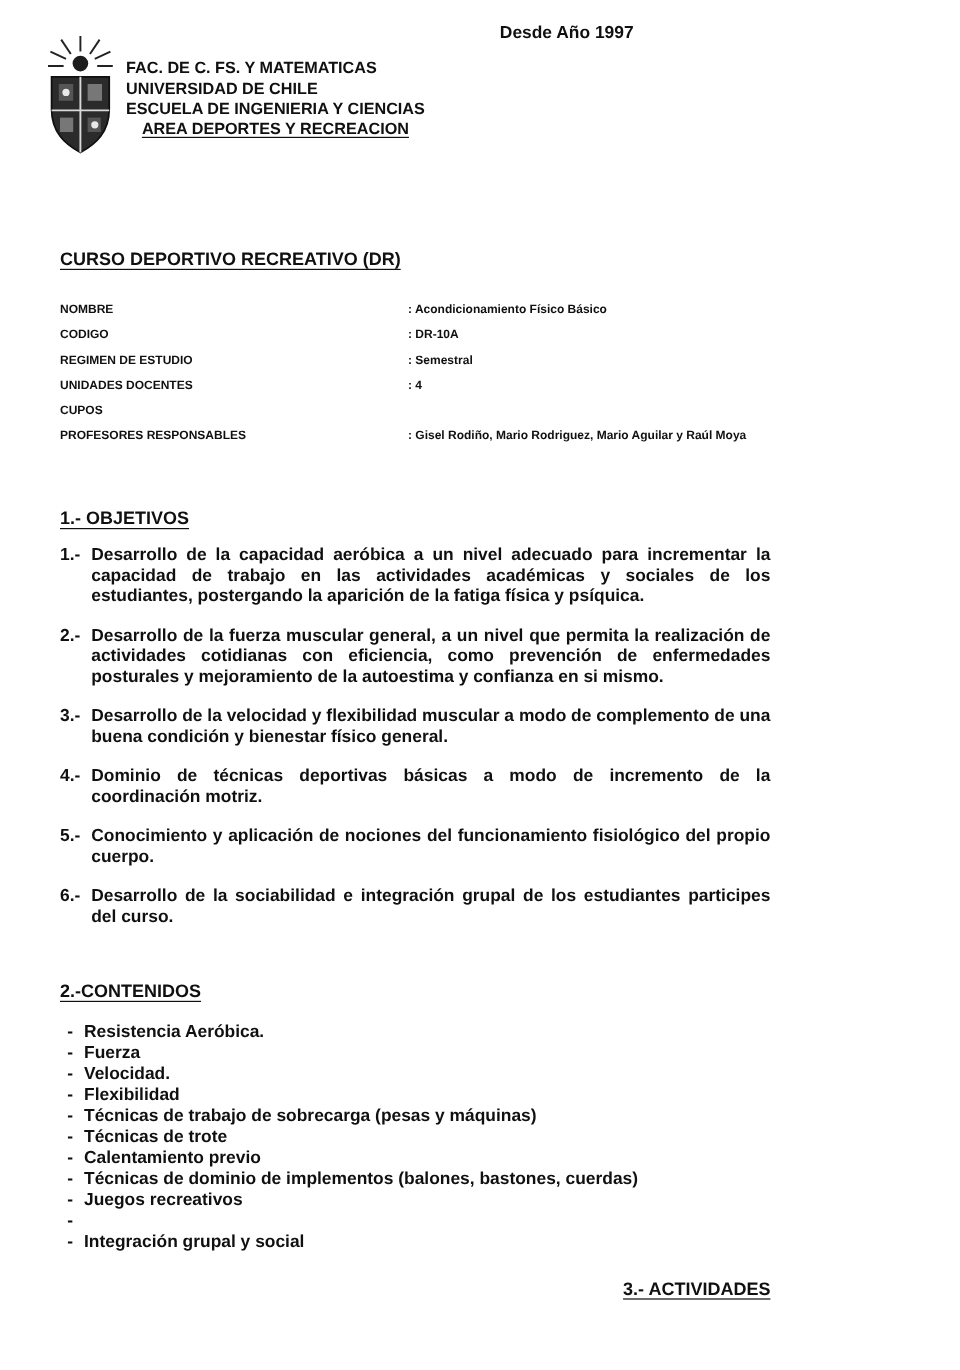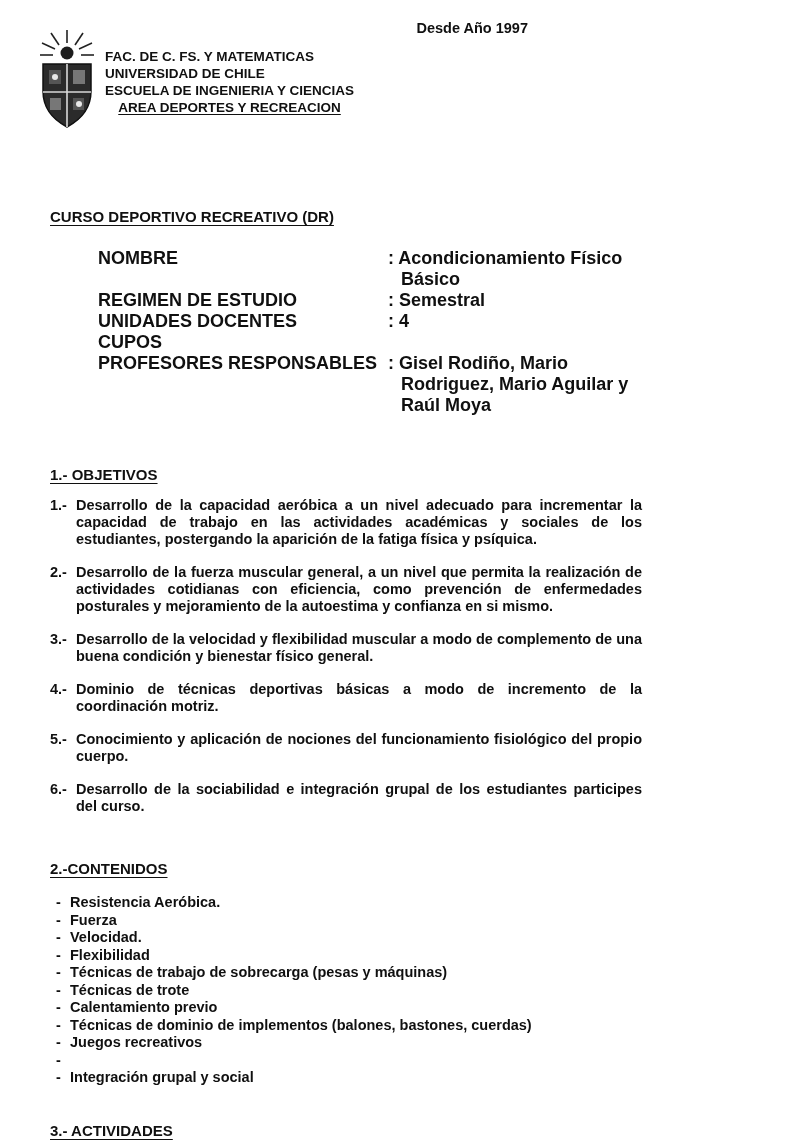--- a/index.html
+++ b/index.html
@@ -29,32 +29,32 @@
 
   .main { position: absolute; top: 0; left: 50px; right: 38px; }
 
   .doc-title {
     margin-top: 208px;
     font-size: 15px;
     text-decoration: underline;
     text-underline-offset: 3px;
   }
 
-  .info-table { margin-top: 23px; font-size: 18px; margin-left: 48px; }
+  .info-table { margin-top: 23px; font-size: 10px; }
   .info-row { display: grid; grid-template-columns: 290px 1fr; line-height: 21px; }
   .info-value { padding-left: 13px; text-indent: -13px; }
 
   .section-heading {
     font-size: 15px;
     text-decoration: underline;
     text-underline-offset: 3px;
   }
   .h-objetivos  { margin-top: 50px; }
   .h-contenidos { margin-top: 45px; }
-  .h-actividades{ margin-top: 35px; }
+  .h-actividades{ margin-top: 21px; text-align: right; }
 
   .objectives { margin-top: 14px; font-size: 14.5px; }
   .obj-item { display: flex; margin-bottom: 16px; line-height: 17px; }
   .obj-num { width: 26px; flex: none; }
   .obj-text { flex: 1; text-align: justify; }
 
   .contents { margin-top: 17px; font-size: 14.5px; }
   .cont-item { display: flex; line-height: 17.5px; }
   .cont-dash { width: 20px; flex: none; padding-left: 6px; box-sizing: border-box; }
 </style>
@@ -99,20 +99,24 @@
   <div class="main">
 
     <div class="doc-title">CURSO DEPORTIVO RECREATIVO (DR)</div>
 
     <div class="info-table">
       <div class="info-row">
         <div class="info-label">NOMBRE</div>
         <div class="info-value"><span>:</span> <span>Acondicionamiento Físico Básico</span></div>
       </div>
       <div class="info-row">
+        <div class="info-label">CODIGO</div>
+        <div class="info-value"><span>:</span> <span>DR-10A</span></div>
+      </div>
+      <div class="info-row">
         <div class="info-label">REGIMEN DE ESTUDIO</div>
         <div class="info-value"><span>:</span> <span>Semestral</span></div>
       </div>
       <div class="info-row">
         <div class="info-label">UNIDADES DOCENTES</div>
         <div class="info-value"><span>:</span> <span>4</span></div>
       </div>
       <div class="info-row">
         <div class="info-label">CUPOS</div>
       </div>

